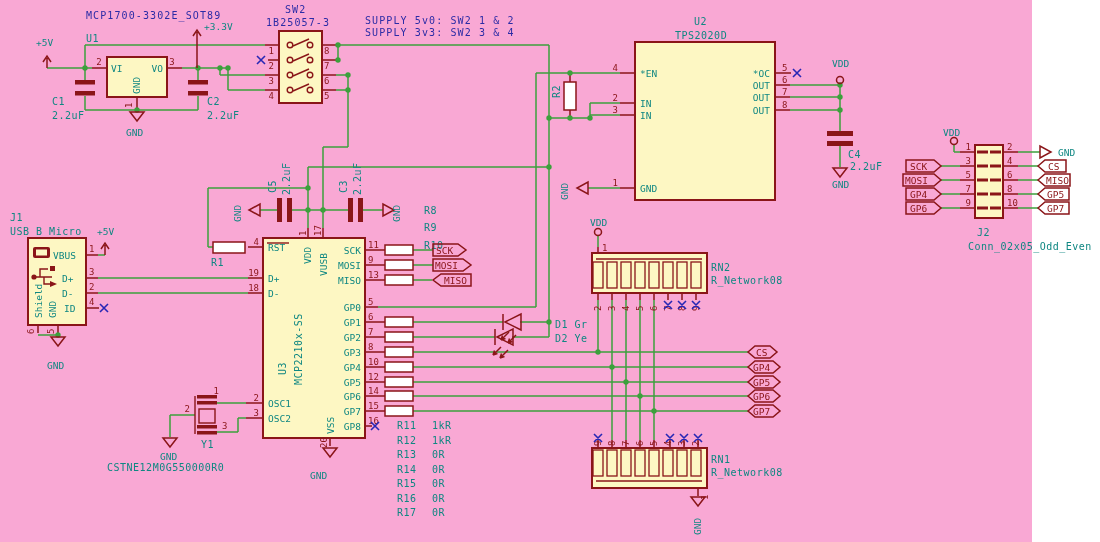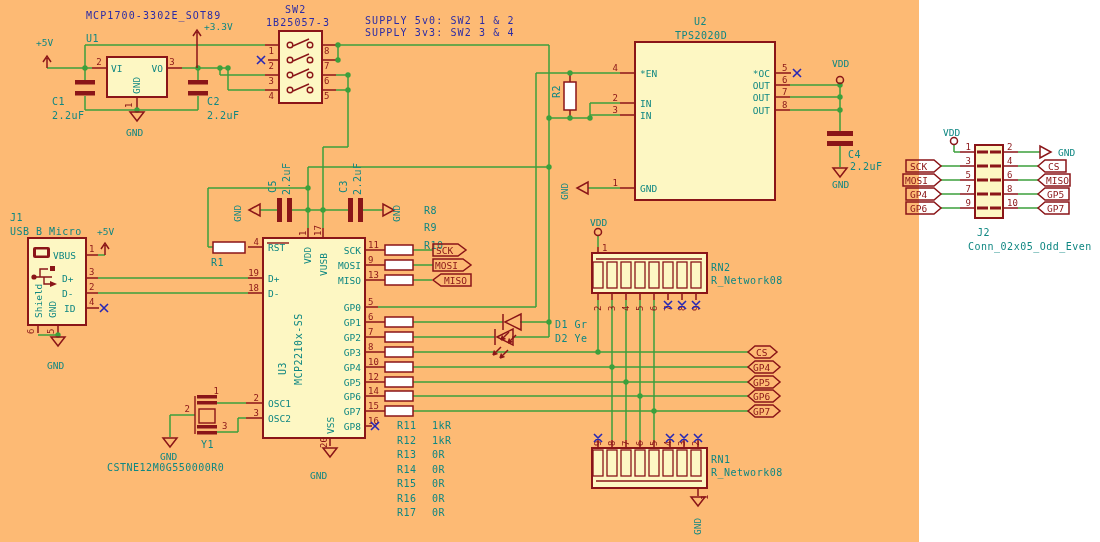--- a/index.html
+++ b/index.html
@@ -1,16 +1,16 @@
 <!DOCTYPE html>
 <html><head>
 <meta charset="utf-8">
 <style>
   html,body{margin:0;padding:0;background:#ffffff;}
-  .stage{position:relative;width:919px;height:542px;background:#fdba74;font-family:"DejaVu Sans Mono",monospace;}
+  .stage{position:relative;width:1032px;height:542px;background:#f9a8d4;font-family:"DejaVu Sans Mono",monospace;}
   svg text{font-family:"DejaVu Sans Mono",monospace;}
   .nv{fill:#2b2ba6;font-size:10px;letter-spacing:1.1px;}
   .ref{fill:#0f8782;font-size:10px;letter-spacing:.5px;}
   .pin{fill:#0f8782;font-size:9.5px;}
   .num{fill:#8a1518;font-size:9px;}
   .tag{fill:#8a1518;font-size:9.5px;}
   .pwr{fill:#0f8782;font-size:9.5px;}
   .w{stroke:#3ca03c;stroke-width:1.5;fill:none;}
   .s{stroke:#8a1518;stroke-width:1.5;fill:none;}
   .box{stroke:#8a1518;stroke-width:2;fill:#fdf7c3;}

